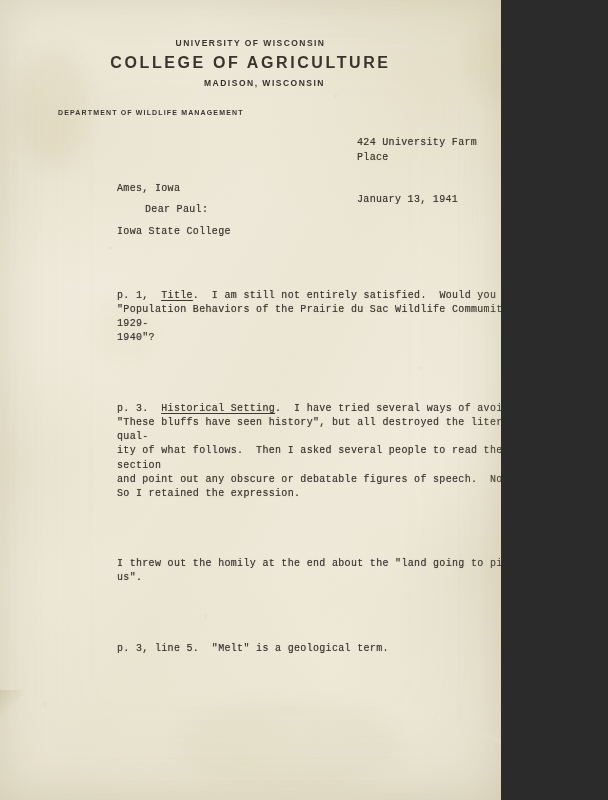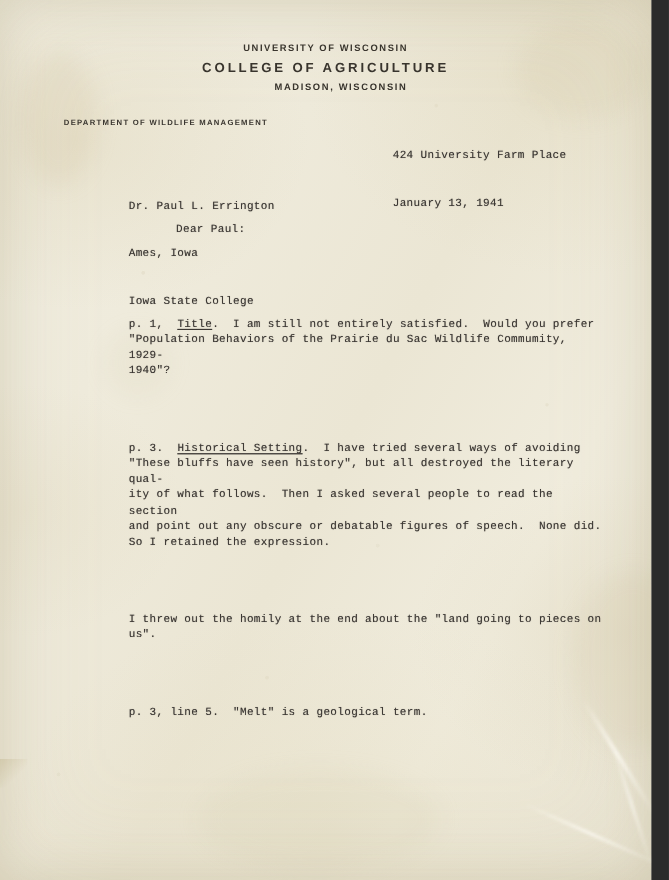--- a/index.html
+++ b/index.html
@@ -2,21 +2,21 @@
 <html><head>
 <meta charset="utf-8">
 <style>
   html, body {
     margin: 0;
     padding: 0;
     background: #2b2b2b;
   }
   #page {
     position: relative;
-    width: 592px;
+    width: 501px;
     height: 800px;
     overflow: hidden;
     background-color: #eeeadb;
     background-image:
       radial-gradient(ellipse 300px 220px at 12% 16%, rgba(214,203,168,0.30), rgba(214,203,168,0) 70%),
       radial-gradient(ellipse 340px 260px at 88% 8%, rgba(219,209,175,0.26), rgba(219,209,175,0) 72%),
       radial-gradient(ellipse 420px 300px at 50% 95%, rgba(223,214,182,0.30), rgba(223,214,182,0) 70%),
       radial-gradient(ellipse 260px 200px at 95% 72%, rgba(210,199,164,0.22), rgba(210,199,164,0) 72%),
       radial-gradient(ellipse 200px 160px at 4% 58%, rgba(218,208,176,0.22), rgba(218,208,176,0) 72%),
       linear-gradient(118deg, #f2efe2 0%, #efebdc 26%, #ebe6d4 52%, #f0ecdd 74%, #e9e4d2 100%);
@@ -77,21 +77,21 @@
     font-family: "Liberation Sans", "DejaVu Sans", sans-serif;
     color: #37332c;
   }
   .lh-line1 {
     font-size: 8.5px;
     letter-spacing: 1.45px;
     font-weight: 700;
     margin-bottom: 6px;
   }
   .lh-line2 {
-    font-size: 12px;
+    font-size: 16px;
     letter-spacing: 2.6px;
     font-weight: 700;
     margin-bottom: 6px;
   }
   .lh-line3 {
     font-size: 8.5px;
     letter-spacing: 1.5px;
     font-weight: 700;
     margin-left: 28px;
   }
@@ -123,21 +123,21 @@
     left: 357px;
   }
   .recipient {
     position: absolute;
     top: 154px;
     left: 117px;
   }
   .salutation {
     position: absolute;
     top: 203px;
-    left: 132px;
+    left: 117px;
     padding-left: 28px;
   }
   .body {
     position: absolute;
     top: 232px;
     left: 117px;
     width: 432px;
   }
   .body p {
     margin: 0 0 13.5px 0;
@@ -173,21 +173,20 @@
   </div>
 
   <div class="dept">DEPARTMENT OF WILDLIFE MANAGEMENT</div>
 
   <div class="tw addr-block">
     <div>424 University Farm Place</div>
     <div>January 13, 1941</div>
   </div>
 
   <div class="tw recipient">
-    <div>Dr. Paul L. Errington</div>
     <div>Ames, Iowa</div>
     <div>Iowa State College</div>
   </div>
 
   <div class="tw salutation">Dear Paul:</div>
 
   <div class="tw body">
 
 
     <p><span>p. 1,  </span><span class="u">Title</span><span>.  I am still not entirely satisfied.  Would you prefer

